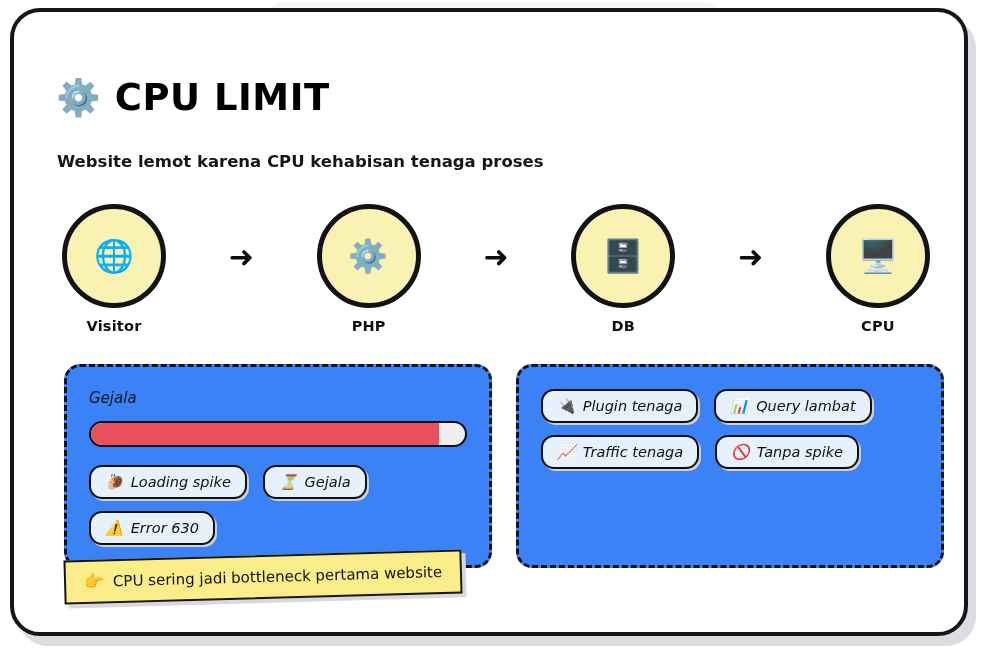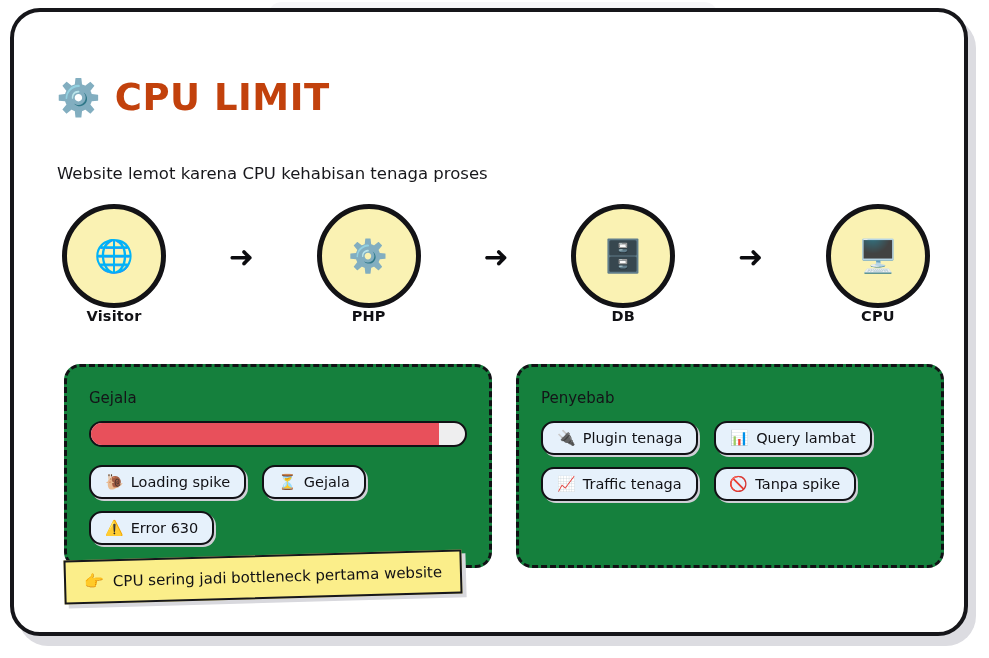--- a/index.html
+++ b/index.html
@@ -67,30 +67,31 @@
   }
   .header-icon {
     font-size: 36px;
     line-height: 1;
   }
   .title {
     font-family: "DejaVu Sans", sans-serif;
     font-size: 37px;
     font-weight: bold;
     letter-spacing: 0.5px;
-    color: #c2410c;
+    color: #000000;
     white-space: nowrap;
   }
   .subtitle {
     position: absolute;
     left: 43px;
-    top: 152px;
+    top: 140px;
     font-size: 16.5px;
     color: #17171b;
     white-space: nowrap;
+    font-weight: bold;
   }
 
   
   .flow {
     position: absolute;
     left: 42px;
     top: 192px;
     width: 880px;
     display: flex;
     align-items: flex-start;
@@ -109,20 +110,21 @@
     background: #faf2b3;
     border: 5px solid #131316;
     box-sizing: border-box;
     display: flex;
     align-items: center;
     justify-content: center;
     font-size: 32px;
     line-height: 1;
   }
   .node-label {
+    margin-top: 10px;
     font-size: 14.5px;
     font-weight: bold;
     color: #111115;
     letter-spacing: 0.2px;
   }
   .flow-arrow {
     font-size: 30px;
     line-height: 1;
     color: #0c0c0f;
     margin-top: 38px;
@@ -138,21 +140,22 @@
     display: flex;
     gap: 24px;
   }
   .panel {
     flex: 1;
     border: 3px dashed #111115;
     border-radius: 16px;
     box-sizing: border-box;
     padding: 22px 22px 20px 22px;
     min-height: 168px;
-    background: #15803d;
+    background: #3b82f6;
+    font-style: italic;
   }
   .panel-title {
     font-size: 15px;
     color: #141418;
     margin: 0 0 14px 0;
     font-weight: normal;
   }
 
   .progress-track {
     position: relative;
@@ -285,21 +288,20 @@
             <span>Gejala</span>
           </div>
           <div class="chip">
             <span class="chip-emoji">⚠️</span>
             <span>Error 630</span>
           </div>
         </div>
       </div>
 
       <div class="panel">
-        <div class="panel-title">Penyebab</div>
 
         <div class="chips">
           <div class="chip">
             <span class="chip-emoji">🔌</span>
             <span>Plugin tenaga</span>
           </div>
           <div class="chip">
             <span class="chip-emoji">📊</span>
             <span>Query lambat</span>
           </div>

